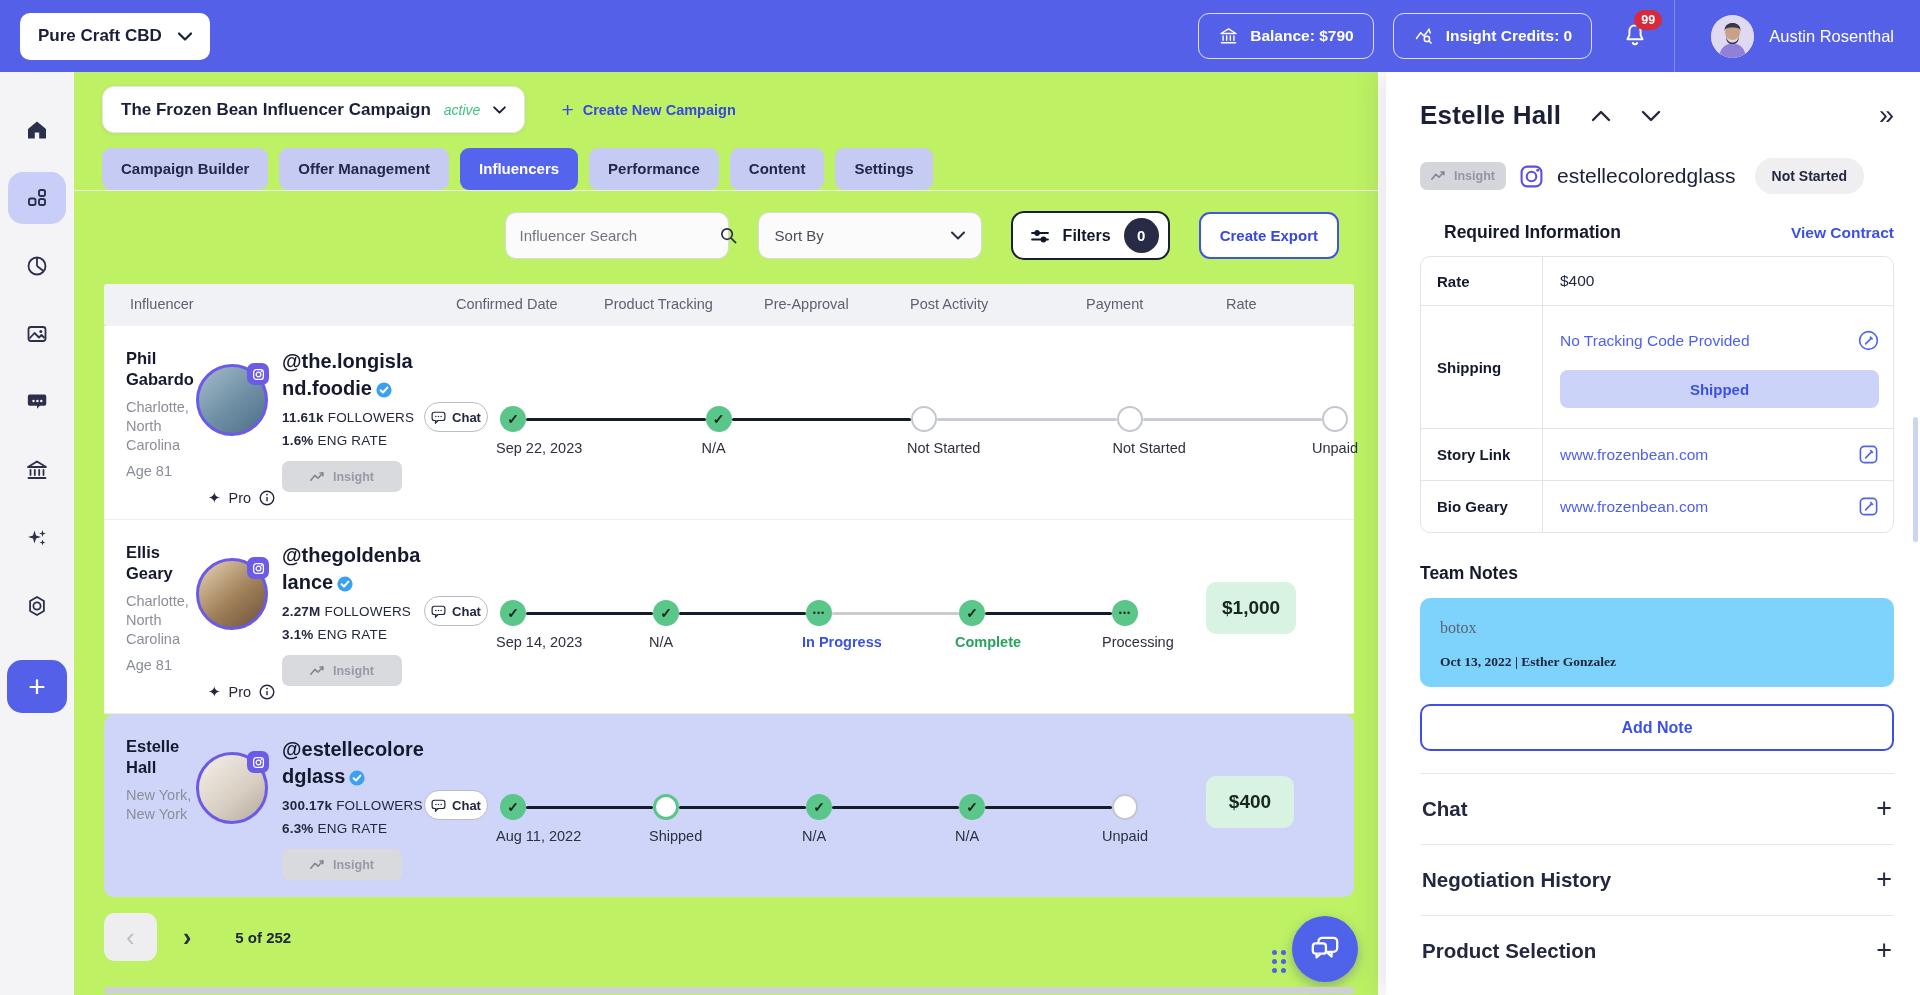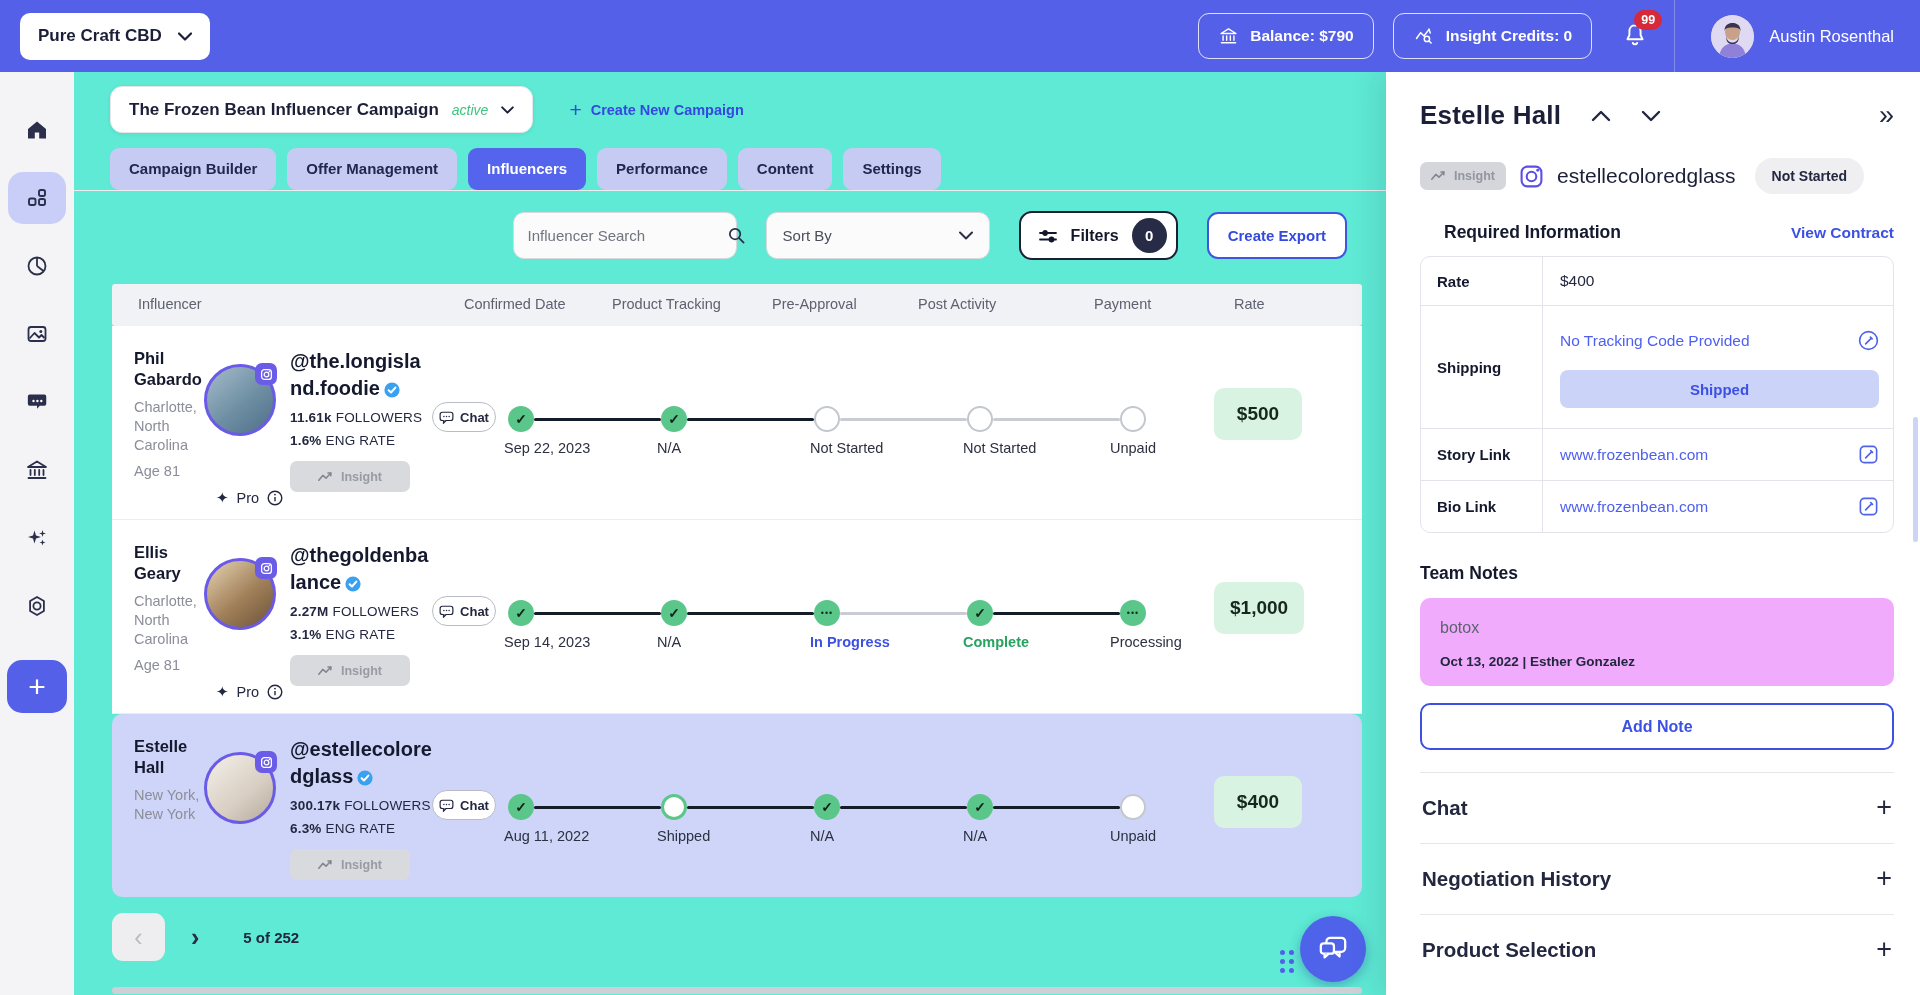--- a/index.html
+++ b/index.html
@@ -19,21 +19,21 @@
 
   
   .sidebar { position:absolute; top:72px; left:0; width:74px; bottom:0; background:#f4f4f6; display:flex; flex-direction:column; align-items:center; padding-top:32px; z-index:20; }
   .side-item { width:58px; height:52px; display:flex; align-items:center; justify-content:center; margin-bottom:16px; border-radius:15px; color:#2b2f4c; cursor:pointer; }
   .side-item.active { background:#c9cef8; }
   .side-add { width:60px; height:53px; background:#5560e8; border-radius:15px; color:#fff; font-size:30px; font-weight:300; display:flex; align-items:center; justify-content:center; margin-top:12px; cursor:pointer; }
   .logo-mark { position:absolute; left:18px; bottom:48px; width:48px; height:44px; }
   .logo-sq { position:absolute; }
 
   
-  .main { position:absolute; left:74px; top:72px; width:1312px; bottom:0; background:#5eead4; }
+  .main { position:absolute; left:66px; top:72px; width:1312px; bottom:0; background:#bef264; }
   .campaign-row { display:flex; align-items:center; gap:36px; padding:14px 0 0 36px; }
   .campaign-select { background:#fff; border:1px solid #e4e5ea; box-shadow:0 1px 4px rgba(25,28,60,.07); border-radius:12px; height:47px; display:flex; align-items:center; gap:13px; padding:0 18px; font-size:17px; font-weight:bold; color:#1b1f38; cursor:pointer; }
   .active-badge { color:#3ec381; font-style:italic; font-weight:normal; font-size:14px; }
   .create-campaign { color:#3548e0; font-weight:bold; font-size:14.5px; display:flex; align-items:center; gap:9px; cursor:pointer; }
   .plus-glyph { font-size:21px; font-weight:normal; line-height:1; }
 
   .tabs-wrap { display:flex; gap:11px; padding:15px 11px 0 36px; border-bottom:1px solid #ededf1; }
   .tab { background:#c6cbf4; color:#23274d; border-radius:9px 9px 0 0; border-bottom-left-radius:0; padding:12px 19px 13px; font-size:15px; font-weight:bold; cursor:pointer; border-radius:9px; }
   .tab.active { background:#5564ec; color:#fff; }
 
@@ -119,21 +119,21 @@
   .info-row { display:flex; border-bottom:1px solid #e3e4e9; }
   .info-row:last-child { border-bottom:none; }
   .info-label { width:122px; padding:15px 8px 15px 16px; font-weight:bold; font-size:15px; color:#15192e; border-right:1px solid #e3e4e9; display:flex; align-items:center; }
   .info-value { flex:1; padding:15px 14px 15px 17px; font-size:15.5px; color:#23273f; }
   .ship-cell { padding-top:24px; padding-bottom:20px; }
   .link-line { display:flex; align-items:center; justify-content:space-between; }
   .blue-link { color:#4d5ff0; font-size:15.5px; cursor:pointer; }
   .edit-ic { cursor:pointer; color:#4f63e8; }
   .shipped-btn { margin-top:19px; background:#ccd3f9; color:#3c51e4; font-weight:bold; font-size:15px; border-radius:8px; height:38px; display:flex; align-items:center; justify-content:center; cursor:pointer; }
   .team-title { margin-top:30px; font-size:17.5px; font-weight:bold; color:#15192e; }
-  .note-card { margin-top:14px; background:#f0abfc; border-radius:10px; padding:21px 20px 17px; }
+  .note-card { margin-top:14px; background:#7dd3fc; border-radius:10px; padding:21px 20px 17px;font-family:Liberation Serif, serif; }
   .note-text { color:#5e6270; font-size:16px; }
   .note-meta { margin-top:17px; font-weight:bold; font-size:13.5px; color:#22263e; }
   .add-note { margin-top:17px; border:2px solid #3c51e4; border-radius:10px; height:47px; display:flex; align-items:center; justify-content:center; color:#3c51e4; font-weight:bold; font-size:16px; background:#fff; cursor:pointer; }
   .acc-list { margin-top:22px; }
   .acc-item { border-top:1px solid #e6e7eb; padding:23px 2px; display:flex; align-items:center; justify-content:space-between; font-size:20.5px; font-weight:bold; color:#23273f; cursor:pointer; }
   .acc-plus { font-size:27px; font-weight:normal; color:#23273f; line-height:.8; }
   .panel-scrollbar { position:absolute; right:2px; top:345px; width:5px; height:125px; background:#ccd5f4; border-radius:3px; cursor:pointer; }
 </style>
 </head>
 <body>
@@ -424,21 +424,20 @@
               <div class="tl-node pending"></div>
               <div class="tl-label">Not Started</div>
               <div class="tl-conn conn-grey"></div>
             </div>
           <div class="tl-step last">
               <div class="tl-node pending"></div>
               <div class="tl-label" style="left:-10px;">Unpaid</div>
             </div>
         </div>
       </div>
-      <div class="col-rate"><span class="rate-pill">$500</span></div>
       <div class="pro-line">
         <span class="pro-star">✦</span>
         <span>Pro</span>
         <span>
             <svg width="16" height="16" viewBox="0 0 16 16" fill="none" stroke="#23273f" stroke-width="1.4">
               <circle cx="8" cy="8" r="6.8"></circle>
               <line x1="8" y1="7" x2="8" y2="11.2"></line>
               <circle cx="8" cy="4.6" r="0.9" fill="#23273f" stroke="none"></circle>
             </svg>
           </span>
@@ -713,21 +712,21 @@
           <span class="edit-ic">
               <svg width="21" height="21" viewBox="0 0 22 22" fill="none" stroke="#4f63e8" stroke-width="1.7" stroke-linecap="round" stroke-linejoin="round">
                 <rect x="2.5" y="2.5" width="17" height="17" rx="4"></rect>
                 <path d="M8 14.5 L14.5 8 M13.3 6.8 L15.2 8.7"></path>
               </svg>
             </span>
         </div>
       </div>
     </div>
     <div class="info-row">
-      <div class="info-label">Bio Link</div>
+      <div class="info-label">Bio Geary</div>
       <div class="info-value">
         <div class="link-line">
           <span class="blue-link">www.frozenbean.com</span>
           <span class="edit-ic">
               <svg width="21" height="21" viewBox="0 0 22 22" fill="none" stroke="#4f63e8" stroke-width="1.7" stroke-linecap="round" stroke-linejoin="round">
                 <rect x="2.5" y="2.5" width="17" height="17" rx="4"></rect>
                 <path d="M8 14.5 L14.5 8 M13.3 6.8 L15.2 8.7"></path>
               </svg>
             </span>
         </div>

